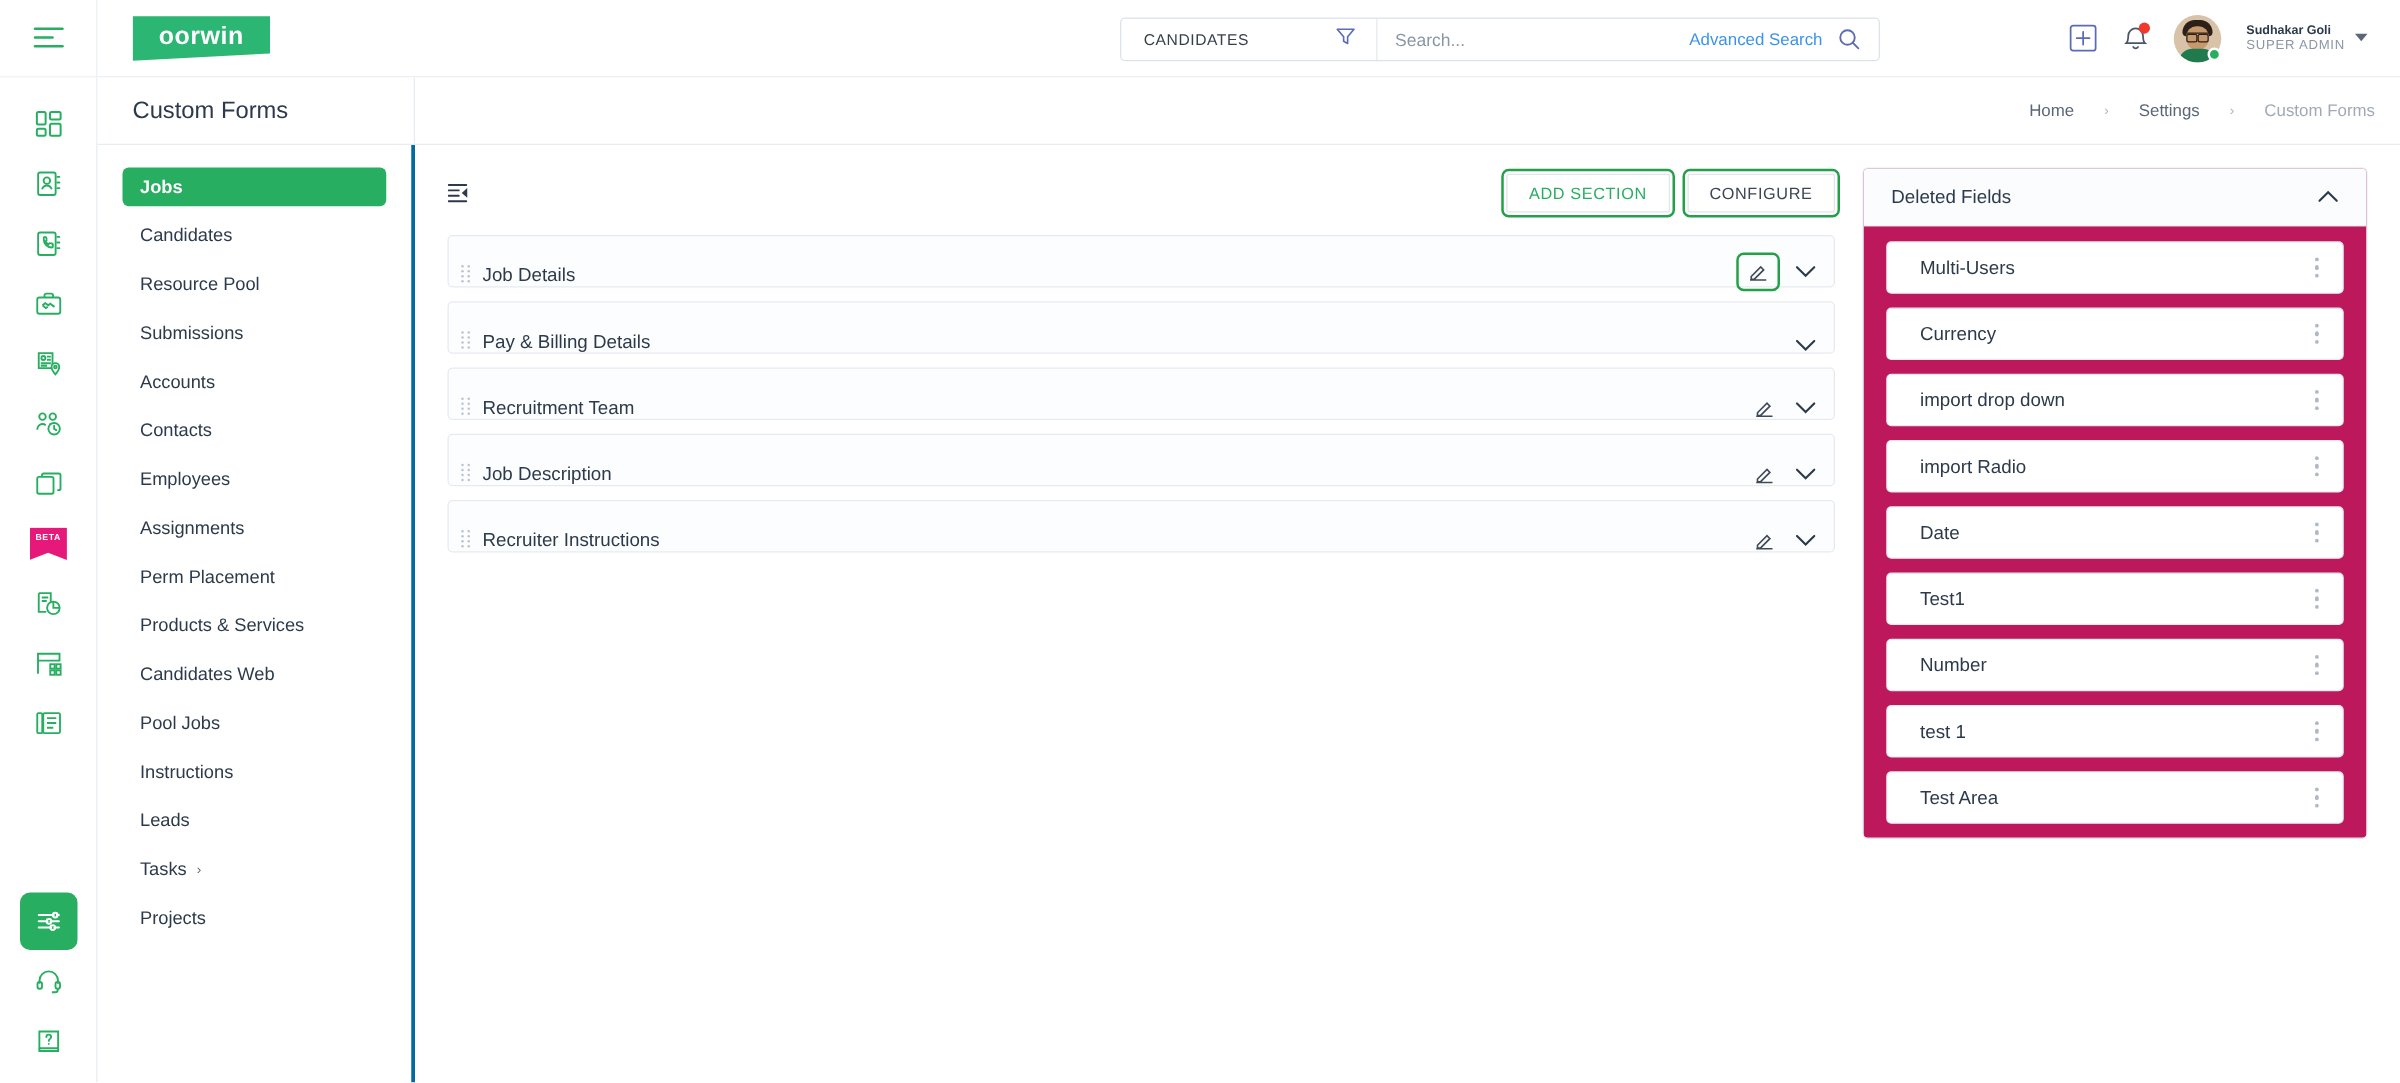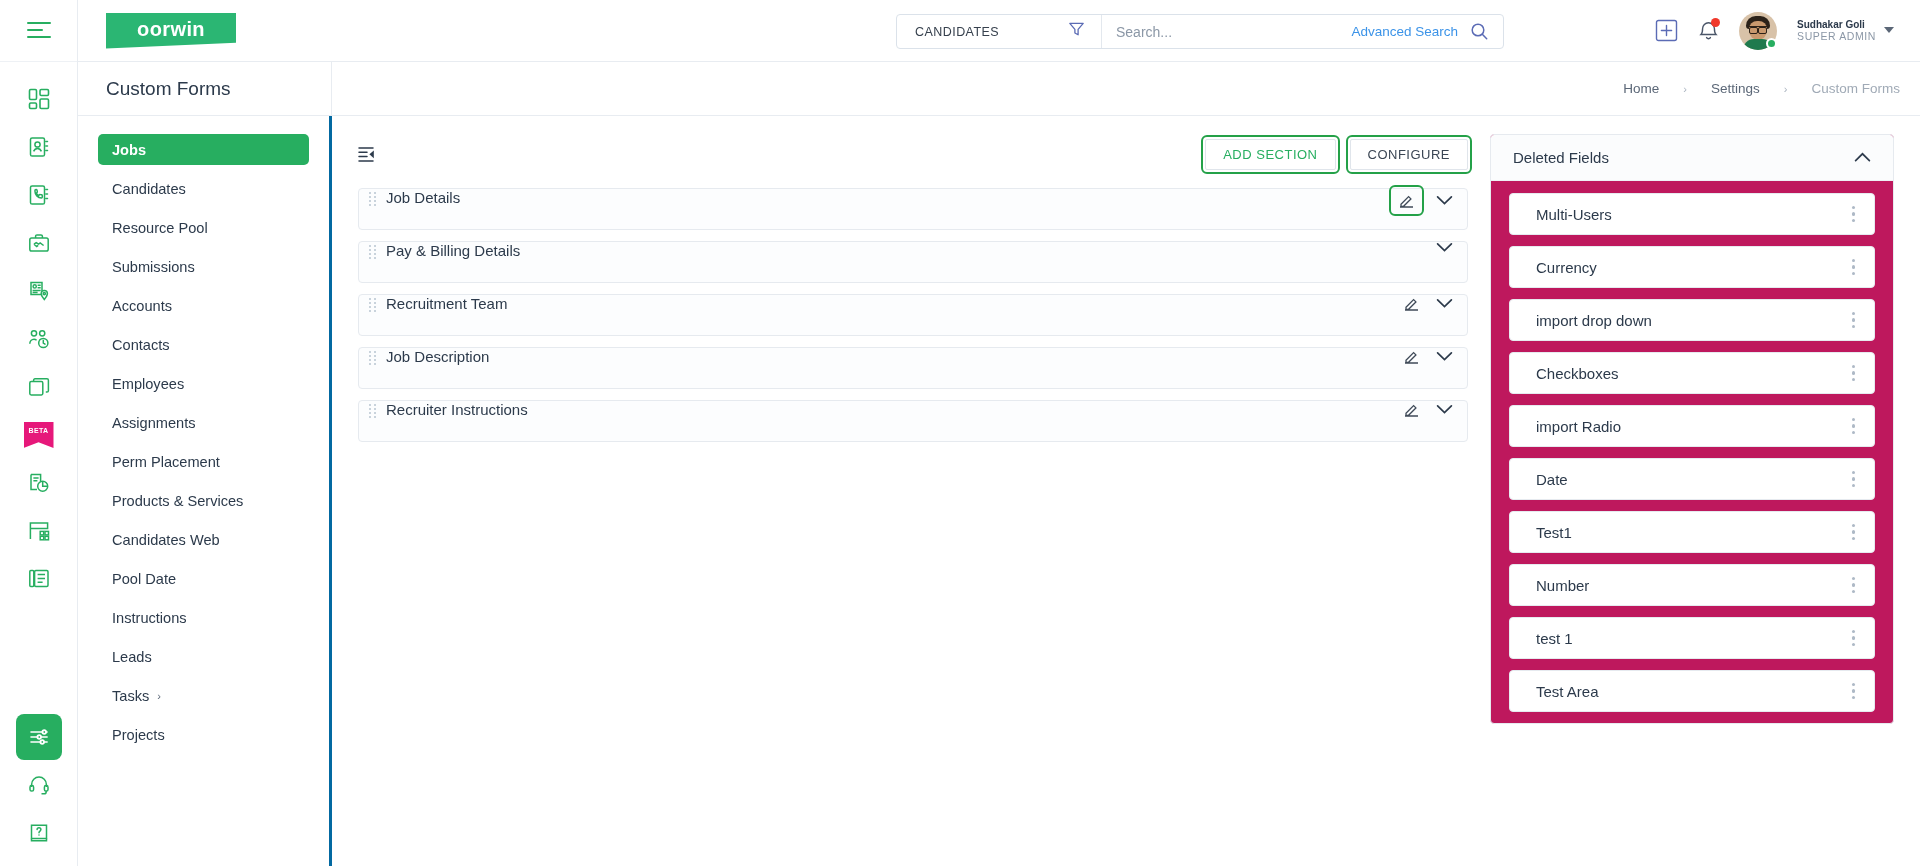--- a/index.html
+++ b/index.html
@@ -50,21 +50,21 @@
   .body-col { flex: 1; display: flex; flex-direction: column; min-width: 0; }
 
   
   .topbar {
     height: 62px; background: #fff; border-bottom: 1px solid #e8ecf1;
     display: flex; align-items: center; position: relative;
     flex: 0 0 62px;
   }
   .logo {
     margin-left: 28px;
-    width: 130px; height: 36px; background: #2bb673;
+    width: 110px; height: 36px; background: #2bb673;
     clip-path: polygon(0 0, 100% 0, 100% 84%, 0 100%);
     display: flex; align-items: center; justify-content: center;
   }
   .logo-text {
     color:#fff; font-size: 20px; font-weight: 700; letter-spacing: .4px;
     margin-top:-3px;
   }
   .searchwrap {
     position: absolute; left: 818px; top: 14px;
     width: 608px; height: 35px;
@@ -170,21 +170,21 @@
     background: #fff; border: 1px solid #e0e5eb; border-radius: 3px;
     display: flex; align-items: center; cursor: pointer;
     font-family: "Liberation Sans", sans-serif;
   }
   .btn.primary { color: #27ae60; }
   .btn.secondary { color: #3b4654; }
   .hl-green { outline: 2.5px solid #24a148; outline-offset: 2px; border-radius: 2px; }
 
   .sec-row {
     height: 42px; border: 1px solid #e6eaef; border-radius: 4px;
-    background: #fcfdfe; display: flex; align-items: flex-start;
+    background: #fcfdfe; display: flex; align-items: flex-end;
     padding: 0 14px 0 10px; margin-bottom: 11px;
   }
   .grip {
     width: 7px; height: 20px; cursor: grab; margin-right: 10px;
     display: grid; grid-template-columns: 2px 2px; grid-gap: 2px 3px;
     align-content: center;
   }
   .grip i { width: 2px; height: 2px; background: #b9c4d0; display:block; border-radius: 1px; }
   .sec-title { font-size: 15px; color: #2c3a4b; }
   .sec-actions { margin-left: auto; display: flex; align-items: center; gap: 16px; }
@@ -440,21 +440,21 @@
         <div class="nav-item">
             <span>Perm Placement</span>
           </div>
         <div class="nav-item">
             <span>Products &amp; Services</span>
           </div>
         <div class="nav-item">
             <span>Candidates Web</span>
           </div>
         <div class="nav-item">
-            <span>Pool Date</span>
+            <span>Pool Jobs</span>
           </div>
         <div class="nav-item">
             <span>Instructions</span>
           </div>
         <div class="nav-item">
             <span>Leads</span>
           </div>
         <div class="nav-item">
           <span>Tasks</span>
           <span class="nav-chevron">›</span>
@@ -636,28 +636,20 @@
             </div>
             <div class="df-row">
               <span class="df-label">import drop down</span>
               <span class="kebab">
                   <i></i>
                   <i></i>
                   <i></i>
                 </span>
             </div>
             <div class="df-row">
-              <span class="df-label">Checkboxes</span>
-              <span class="kebab">
-                  <i></i>
-                  <i></i>
-                  <i></i>
-                </span>
-            </div>
-            <div class="df-row">
               <span class="df-label">import Radio</span>
               <span class="kebab">
                   <i></i>
                   <i></i>
                   <i></i>
                 </span>
             </div>
             <div class="df-row">
               <span class="df-label">Date</span>
               <span class="kebab">

